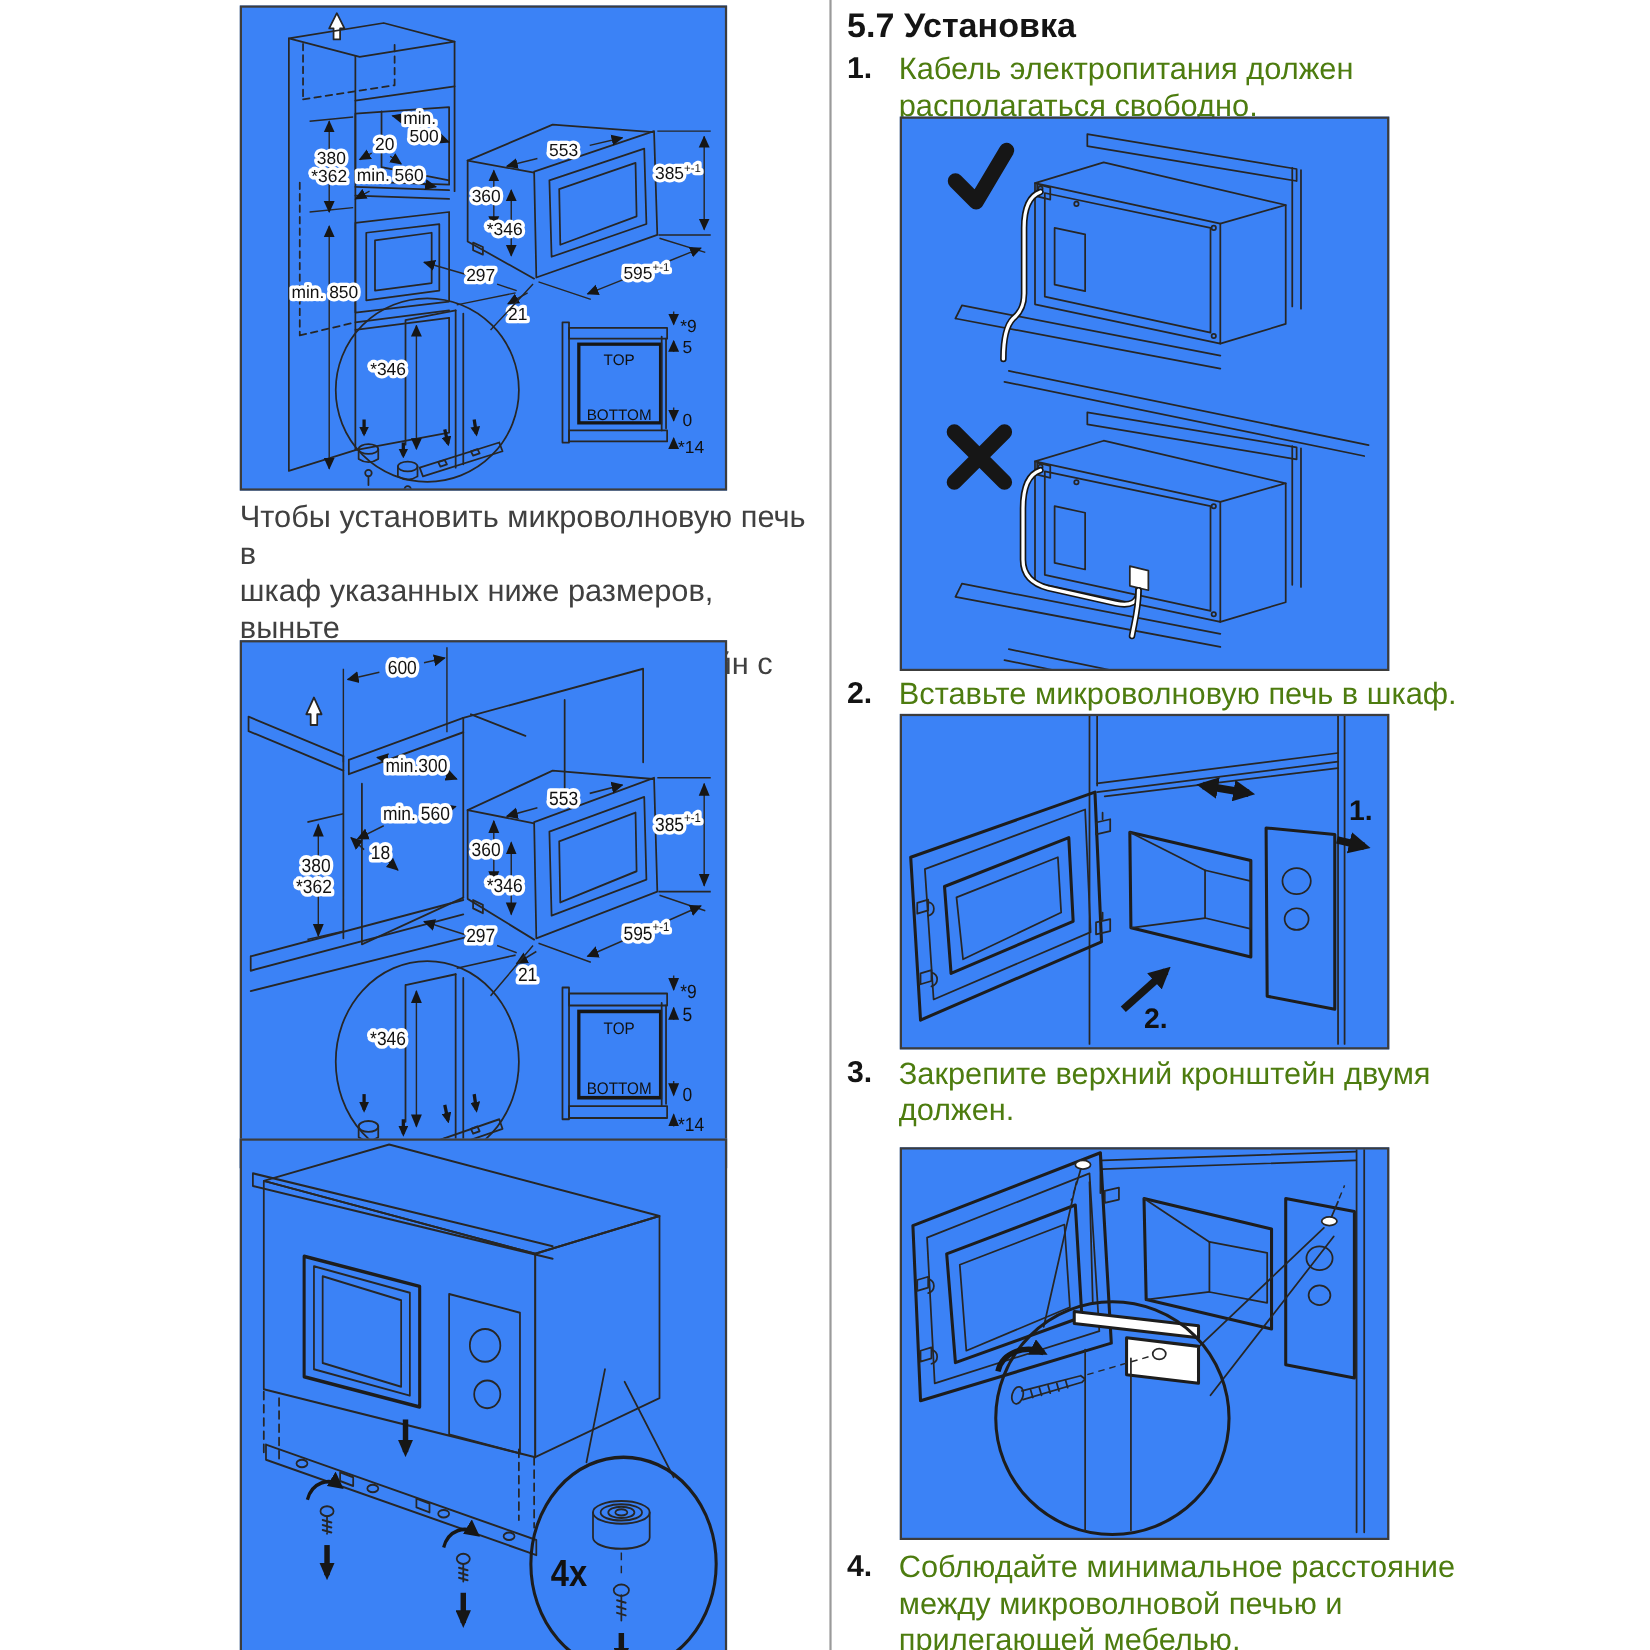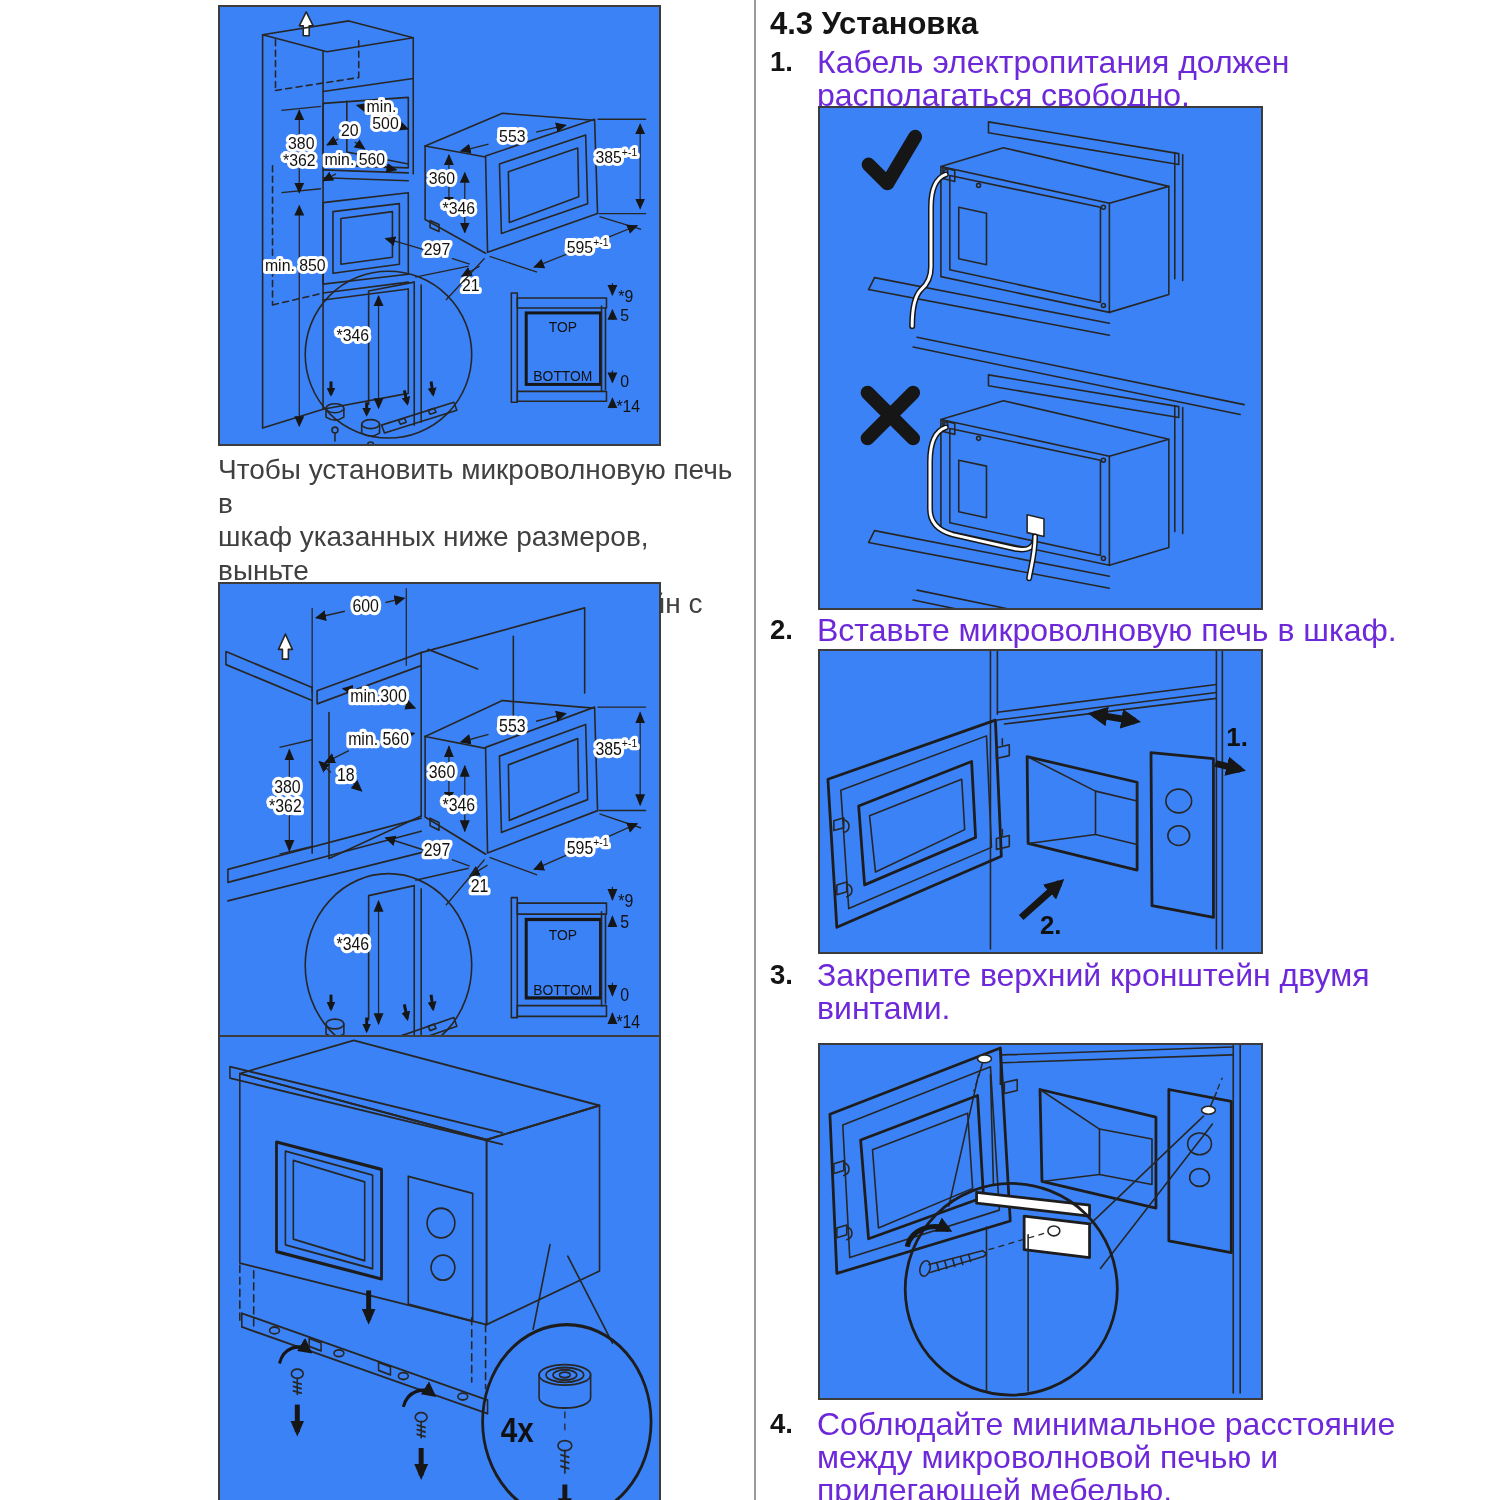--- a/index.html
+++ b/index.html
@@ -1,21 +1,21 @@
 <!DOCTYPE html>
 <html><head>
 <meta charset="utf-8">
 <style>
   html,body{margin:0;padding:0;background:#fff}
   #page{position:relative;width:1500px;height:1500px;background:#fff;overflow:hidden;
         font-family:"Liberation Sans",sans-serif;color:#141414}
   .box{position:absolute;border:2px solid #3c3c3c;background:#3b82f6;box-sizing:border-box}
   .cap{position:absolute;font-size:28px;line-height:33.5px;color:#404040}
   .stepnum{position:absolute;font-size:27.5px;font-weight:700;color:#141414}
-  .steptext{position:absolute;font-size:32px;line-height:33px;color:#6d28d9}
+  .steptext{position:absolute;font-size:28px;line-height:33px;color:#4d7c0f}
   .h1{position:absolute;font-size:31px;font-weight:700;color:#141414}
   #divider{position:absolute;left:754px;top:0;width:2px;height:1500px;background:#9a9a9a}
   svg{display:block;width:100%;height:100%}
   .ln{fill:none;stroke:#262626;stroke-width:1.6px;stroke-linecap:round;stroke-linejoin:round}
   .ln2{fill:none;stroke:#1d1d1d;stroke-width:2.8px;stroke-linecap:round;stroke-linejoin:round}
   .dash{stroke-dasharray:6 4.5}
   .dim{fill:none;stroke:#262626;stroke-width:1.3px}
   .wh{fill:#fff}
   .thick{fill:none;stroke:#161616;stroke-width:7px}
   .thin3{fill:none;stroke:#161616;stroke-width:3px}
@@ -321,21 +321,21 @@
         <path class="dim dash" d="M348,328 L348,348"></path>
         <ellipse class="ln" cx="348" cy="358" rx="7" ry="4.5"></ellipse>
         <path class="ln" d="M348,362 L348,382 M344,366 L352,368 M344,371 L352,373 M344,376 L352,378"></path>
         <path class="thin5" d="M348,392 L348,414" marker-end="url(#b3)"></path>
       </g>
     </svg>
   </div>
 
   <div id="divider"></div>
 
-  <div class="h1" style="left:770px;top:6px">4.3 Установка</div>
+  <div class="h1" style="left:770px;top:6px">5.7 Установка</div>
 
   <div class="stepnum" style="left:770px;top:46px">1.</div>
   <div class="steptext" style="left:817px;top:46px">
     <div>Кабель электропитания должен</div>
     <div>располагаться свободно.</div>
   </div>
   <div class="box" style="left:818px;top:106px;width:445px;height:504px">
     <svg viewBox="0 0 445 504" preserveAspectRatio="none">
       <g id="s1scene">
         <path class="ln" d="M170,14 L362,46 M170,25 L362,57 M170,14 L170,25 M362,46 L362,57"></path>
@@ -399,21 +399,21 @@
       <text class="bnum" x="410" y="96">1.</text>
       <path class="thick" d="M399,114 L424,120" marker-end="url(#b5)"></path>
       <text class="bnum" x="222" y="287">2.</text>
       <path class="thick" d="M203,270 L242,235" marker-end="url(#b5)"></path>
     </svg>
   </div>
 
   <div class="stepnum" style="left:770px;top:959px">3.</div>
   <div class="steptext" style="left:817px;top:959px">
     <div>Закрепите верхний кронштейн двумя</div>
-    <div>винтами.</div>
+    <div>должен.</div>
   </div>
   <div class="box" style="left:818px;top:1043px;width:445px;height:357px">
     <svg viewBox="0 0 445 357" preserveAspectRatio="none">
       <defs>
         <marker id="b6" markerWidth="16" markerHeight="16" refX="12" refY="8" orient="auto-start-reverse" markerUnits="userSpaceOnUse">
             <path d="M0,0 L16,8 L0,16 Z" fill="#161616"></path>
           </marker>
       </defs>
       <g>
         <path class="ln" d="M184,10 L416,2 M184,18 L416,10 M182,3 L182,40"></path>

